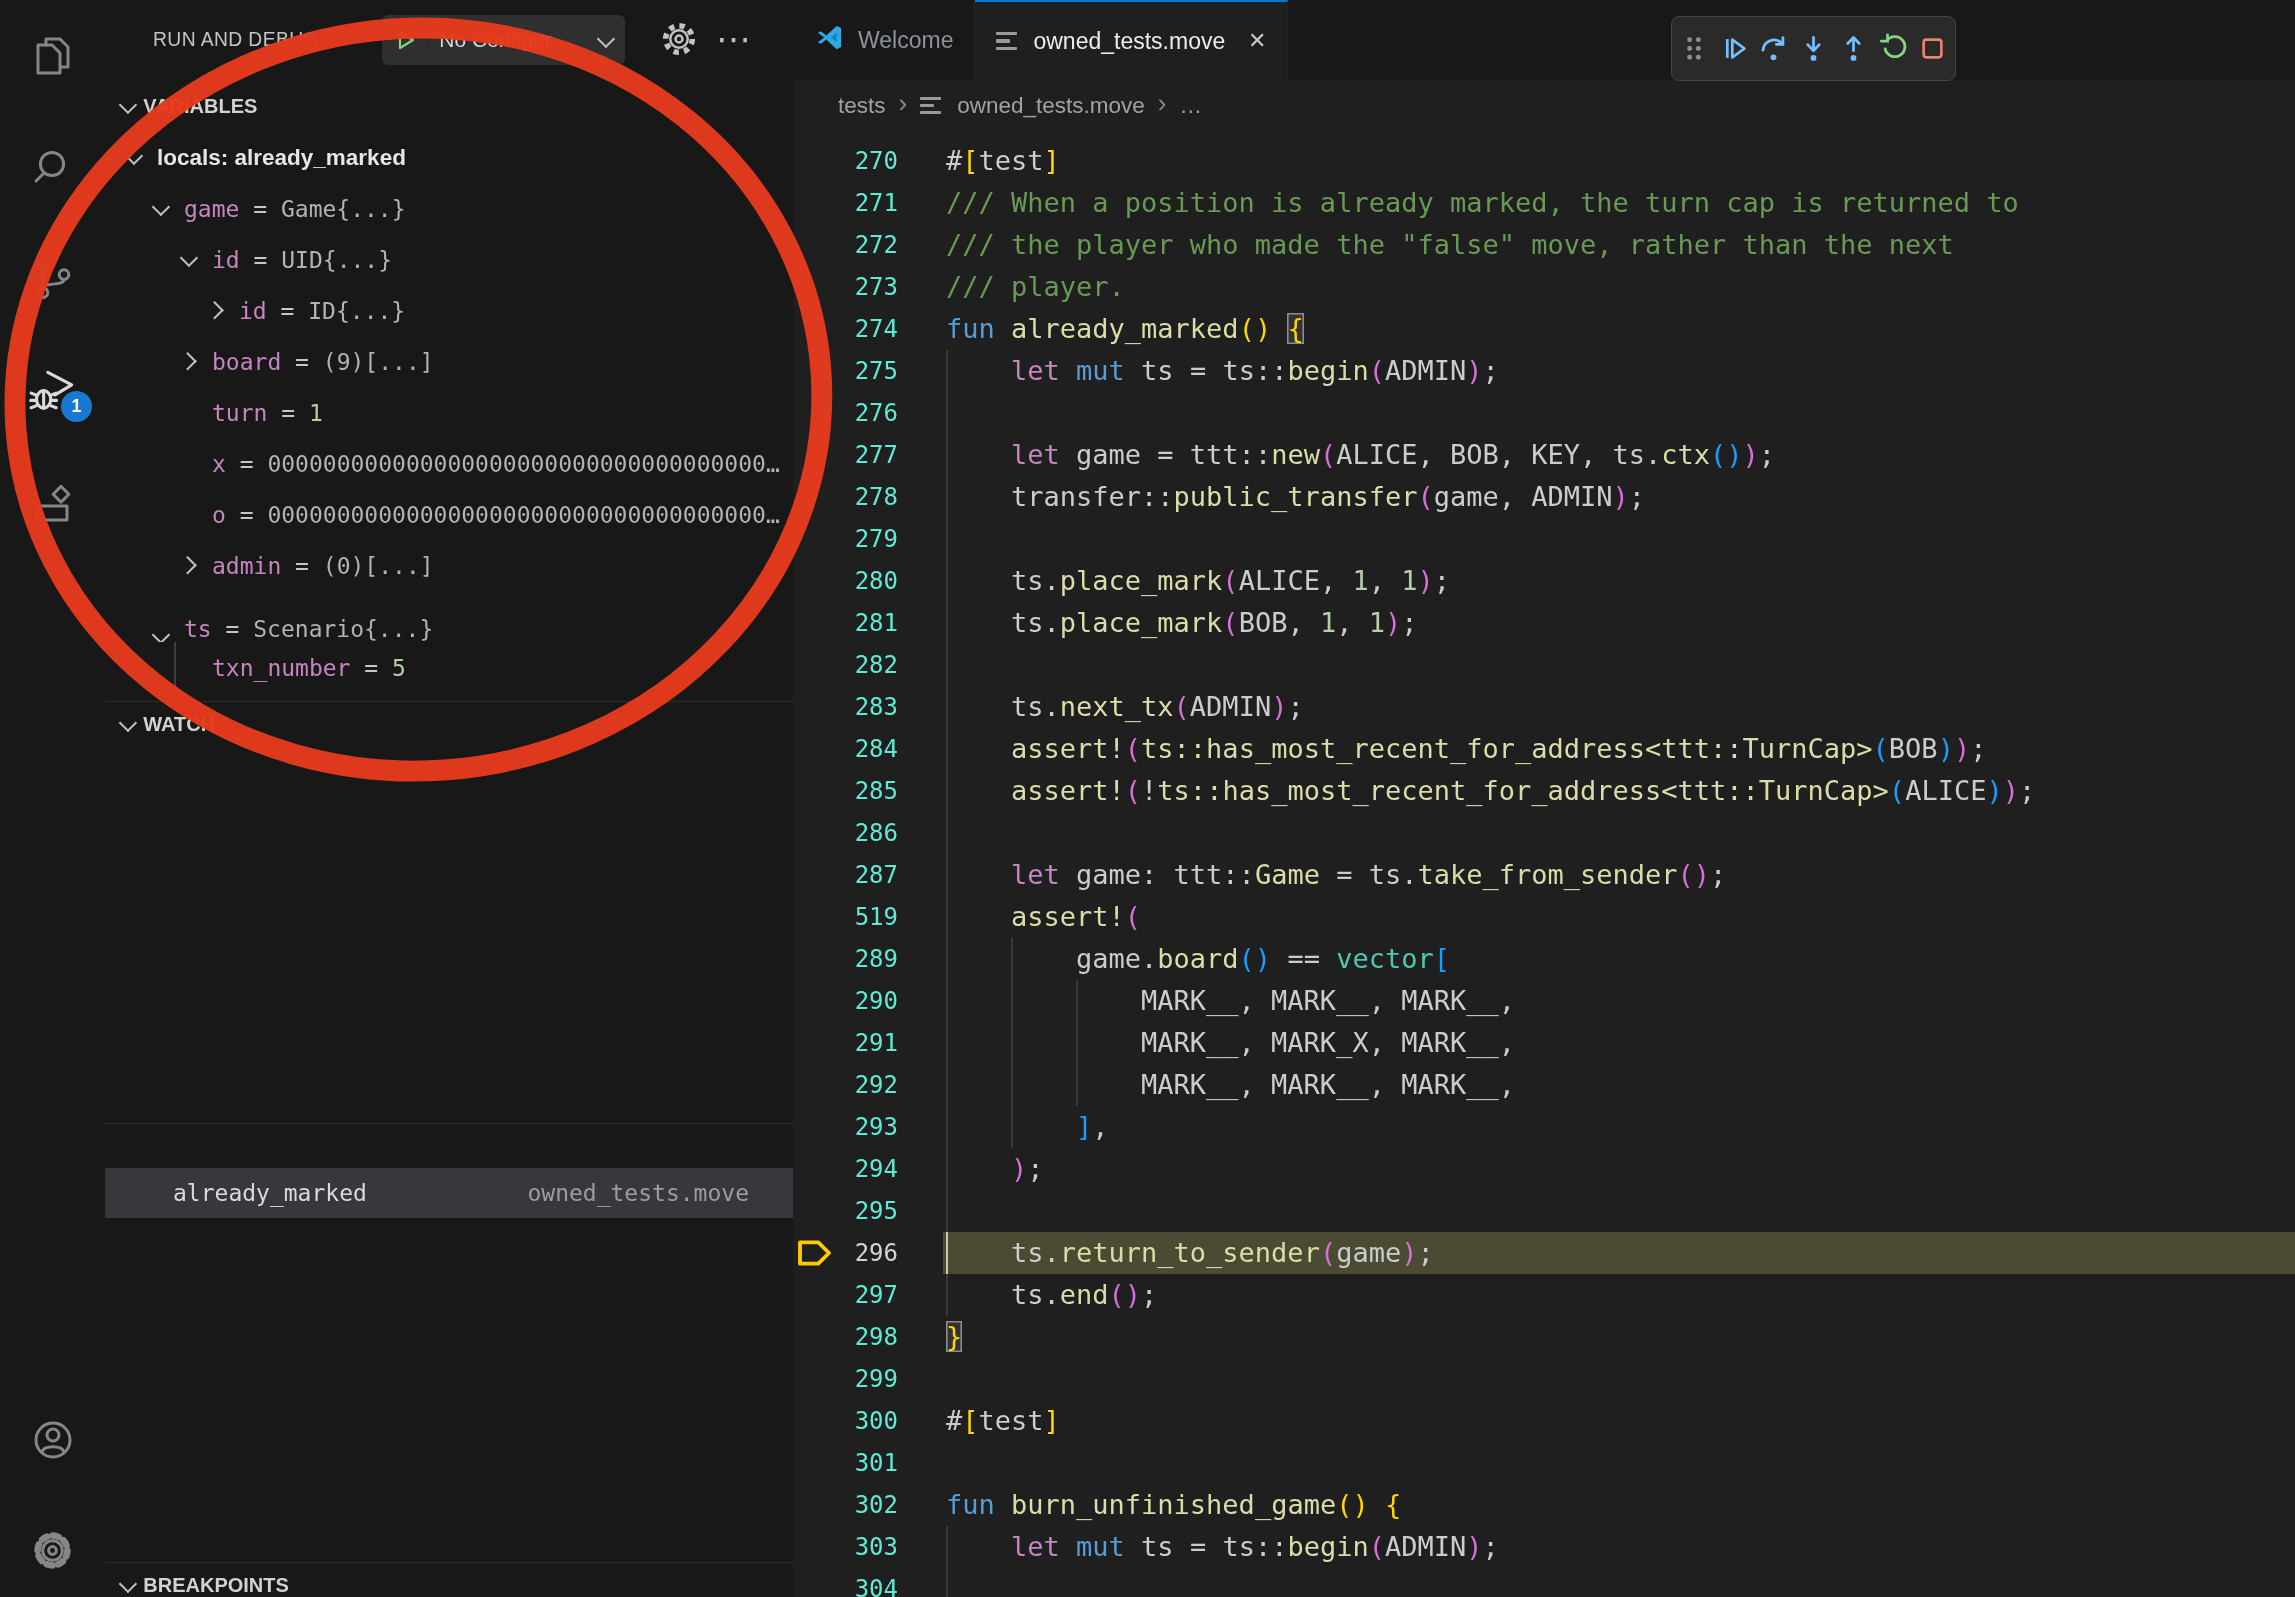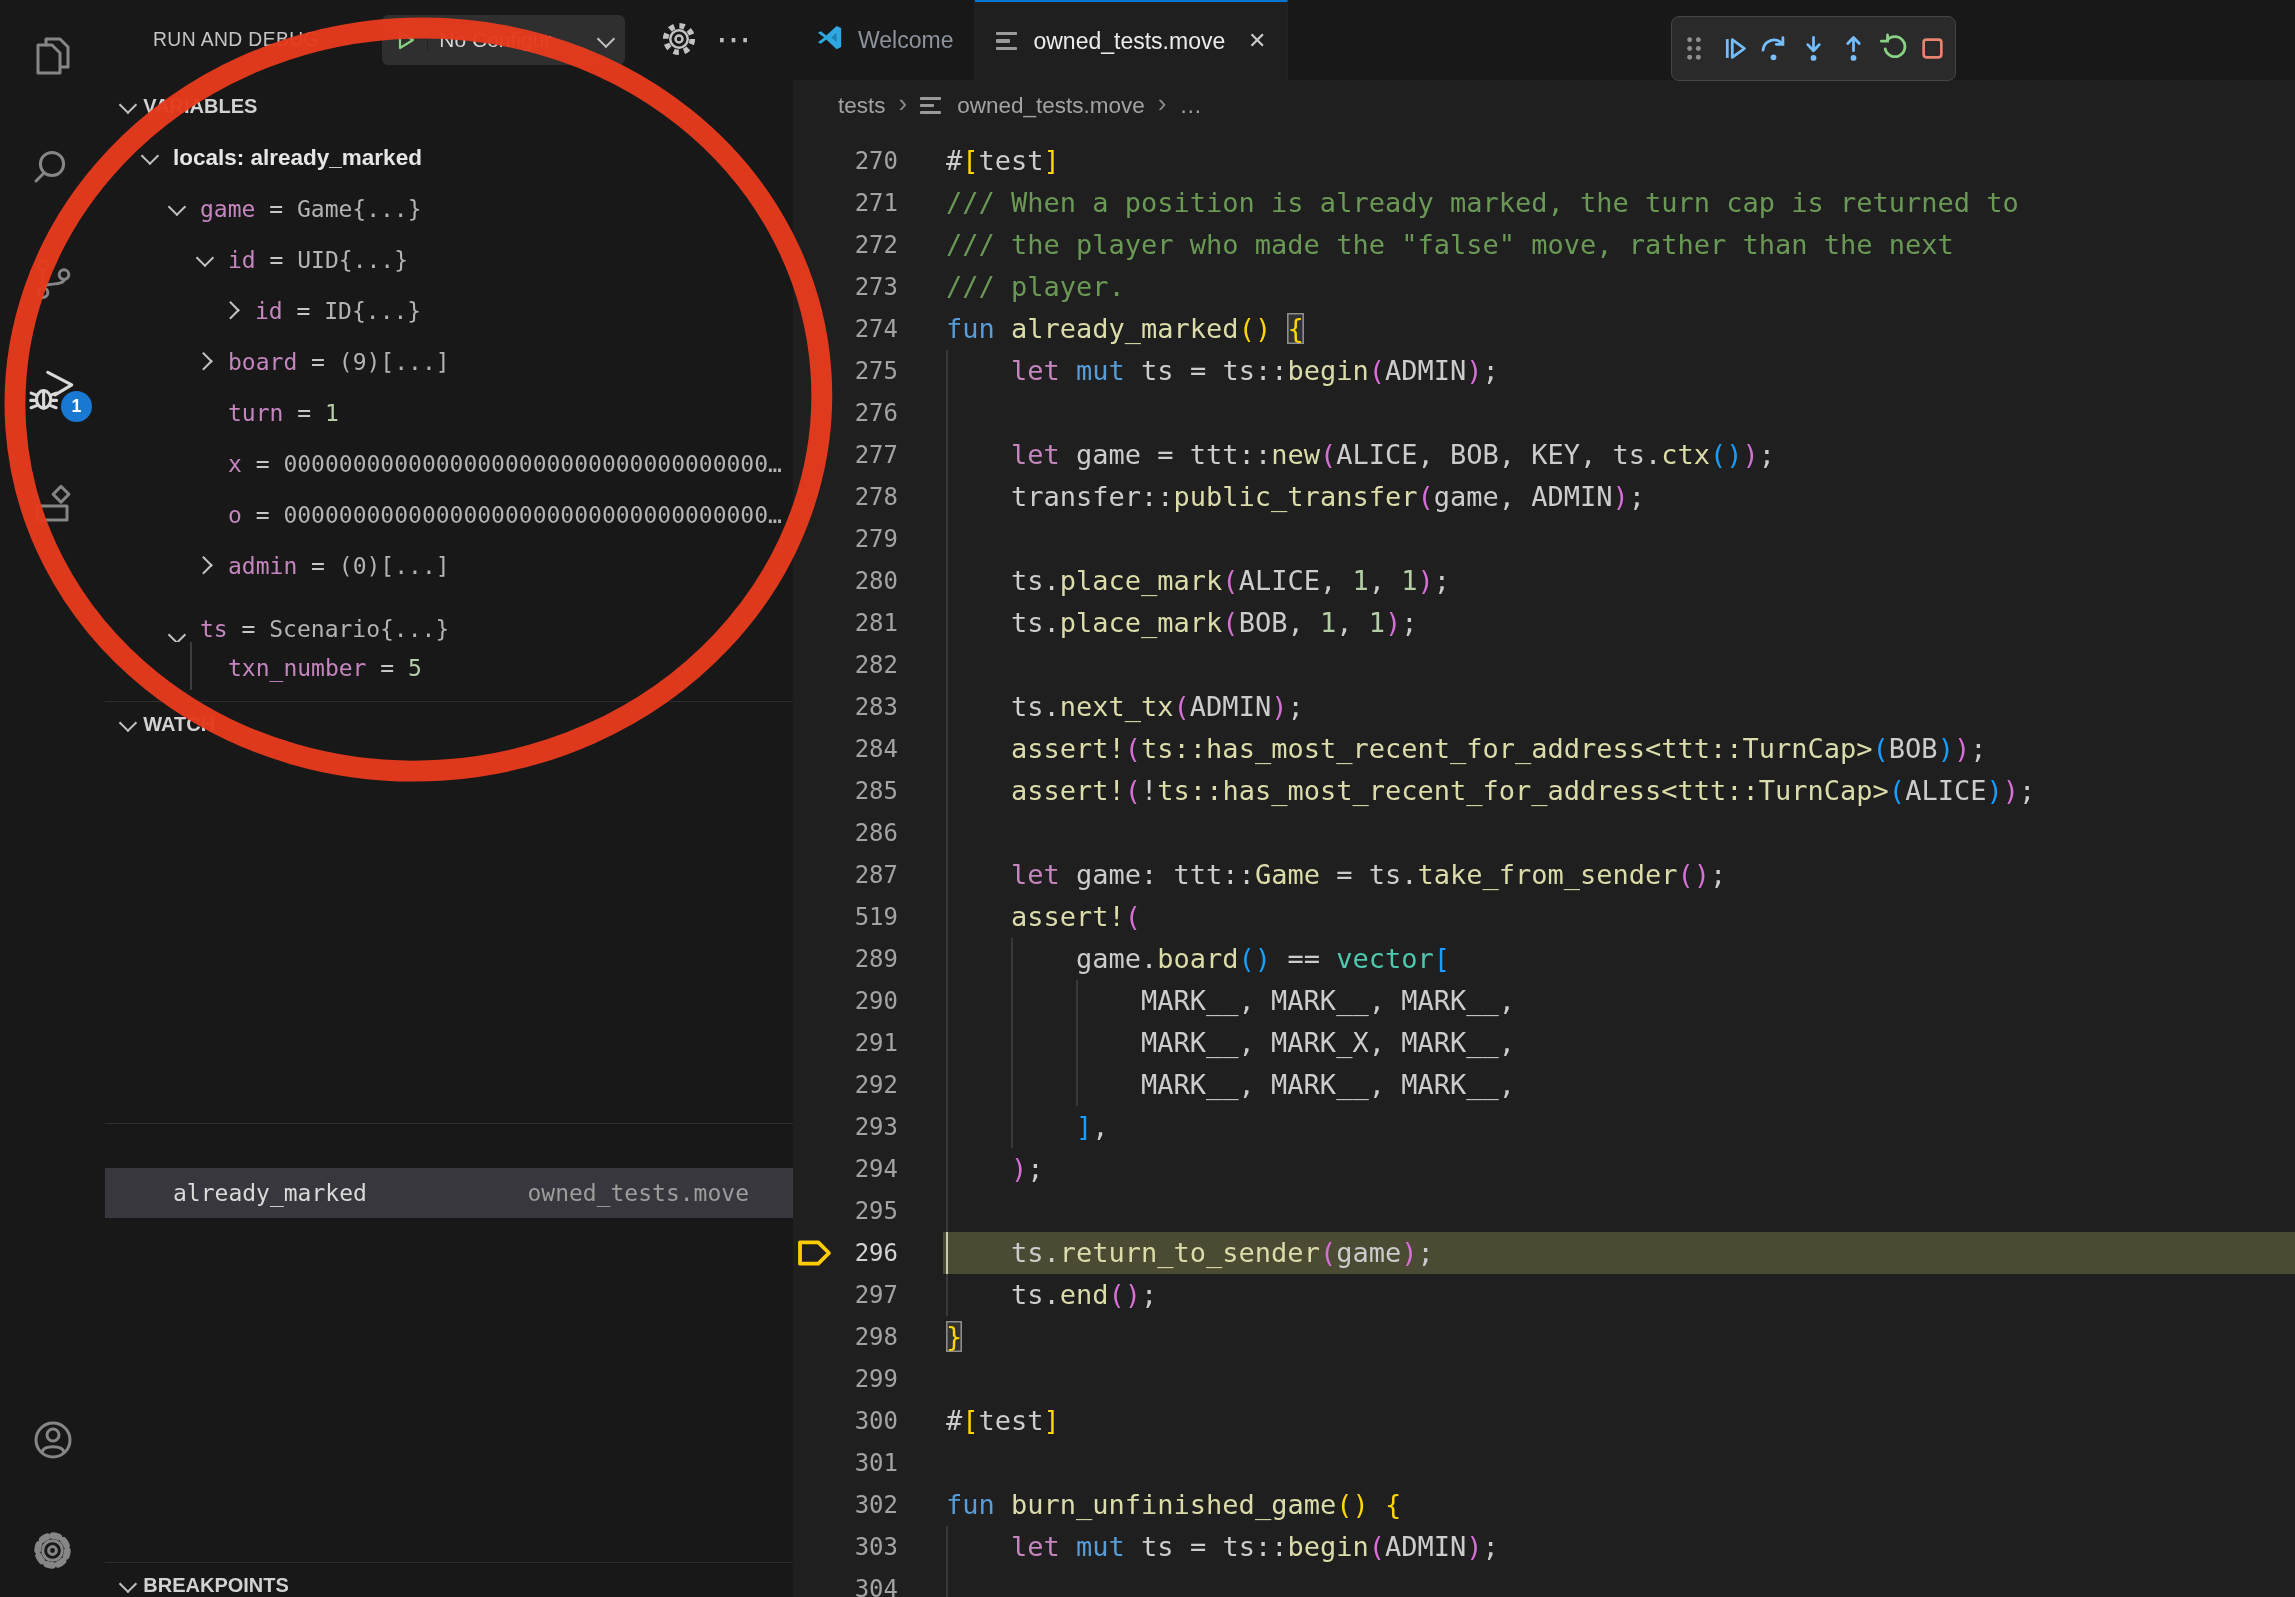--- a/index.html
+++ b/index.html
@@ -27,21 +27,21 @@
 
   .sec-h{position:absolute;left:0;right:0;height:43px;display:flex;align-items:center;
          padding-left:14.5px;gap:11.3px;font-weight:bold;font-size:20px;color:#d2d2d2}
   .hdr-badge{margin-left:auto;padding-right:17.7px;font-size:18.5px;color:#e3e3e3;font-weight:bold}
   .divider{position:absolute;left:0;right:0;height:0.8px;background:#2d2d2d}
 
   .chev{display:inline-block;width:10.5px;height:10.5px;border-right:2px solid #c2c2c2;border-bottom:2px solid #c2c2c2;flex:0 0 auto}
   .chev.down{transform:rotate(45deg) translateY(-2.4px)}
   .chev.right{transform:rotate(-45deg)}
 
-  #var-tree{position:absolute;top:132px;left:16px;right:0}
+  #var-tree{position:absolute;top:132px;left:0;right:0}
   .tree-row{height:51px;display:flex;align-items:center;position:relative;
             font-family:"DejaVu Sans Mono",monospace;font-size:23px;white-space:nowrap;overflow:hidden}
   .chev-slot{flex:0 0 31px;display:flex;align-items:center}
   .tree-bold{font-family:"Liberation Sans",sans-serif;font-weight:bold;font-size:22.5px;color:#e6e6e6}
   .vn{color:#C586C0}
   .veq{color:#c6c6c6;white-space:pre}
   .vv{color:#b3b3b3}
   .vv.vnum{color:#B5CEA8}
   .vv.trunc{overflow:hidden;text-overflow:ellipsis;min-width:0;flex:0 1 auto}
   .tree-guide{position:absolute;left:69px;top:-6.4px;bottom:3.2px;width:1.6px;background:#3d3d3d}
@@ -69,21 +69,21 @@
 
   #breadcrumb{position:absolute;top:80px;left:0;right:0;height:51px;display:flex;align-items:center;gap:13px;
               padding-left:45px;font-size:22.5px;color:#a2a2a2}
   .bc-sep{color:#8a8a8a;font-size:26px;margin-top:-3.2px}
   .bc-item{white-space:nowrap}
 
   #code{position:absolute;top:140px;left:0;right:0;height:1464px}
   .code-row{height:42px;display:flex;position:relative;font-family:"DejaVu Sans Mono",monospace;
             font-size:27px;line-height:42px;white-space:pre}
   .gutter{flex:0 0 153px;position:relative;z-index:2}
-  .lnum{position:absolute;right:48px;top:0;color:#a3a3a3;font-size:24px;line-height:42px}
+  .lnum{position:absolute;right:48px;top:0;color:#5eead4;font-size:24px;line-height:42px}
   .code-row.hl .lnum{color:#d2d2d2}
   .code-row.hl::before{content:"";position:absolute;left:150px;right:0;top:0;bottom:0;background:#4b4a33}
   .ltext{position:relative;z-index:2}
   .guide{position:absolute;top:0;bottom:0;width:1.6px;background:#393939;z-index:1}
   .guide.bright{background:#c9c9b4;width:2.4px}
   .marker{position:absolute;left:3.2px;top:4.8px}
 
   .t-w{color:#cccccc}.t-cm{color:#6A9955}.t-kw{color:#569CD6}.t-let{color:#C586C0}
   .t-fn{color:#DCDCAA}.t-ty{color:#4EC9B0}.t-num{color:#B5CEA8}
   .t-bg{color:#FFD602}.t-bp{color:#D670D6}.t-bb{color:#179FFF}

